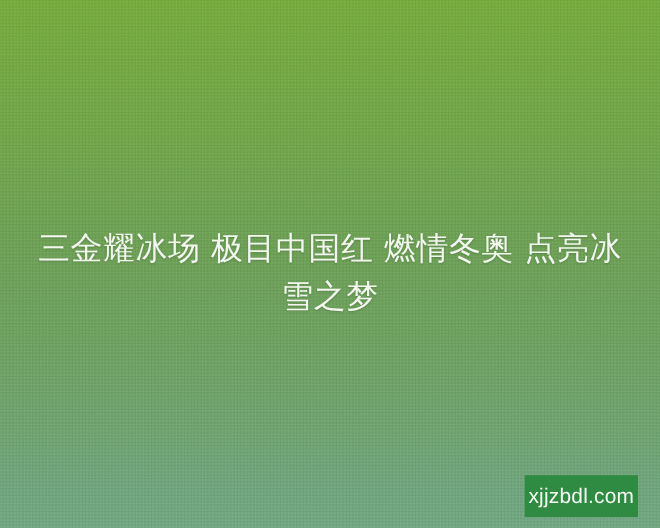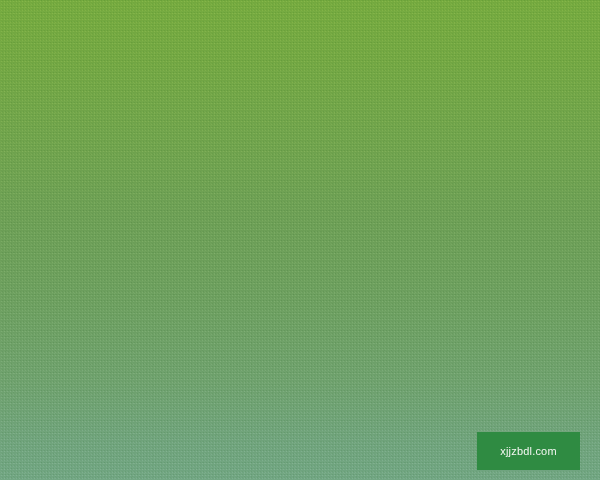--- a/index.html
+++ b/index.html
@@ -81,32 +81,33 @@
     width: 103px;
     height: 38px;
     background: #2f8b42;
     display: flex;
     align-items: center;
     justify-content: center;
   }
   .watermark-label {
     color: #f4f7f2;
     font-family: "Liberation Sans", sans-serif;
-    font-size: 11px;
+    font-size: 19px;
     font-weight: 400;
     letter-spacing: 0.2px;
     line-height: 1;
   }
 </style>
 </head>
 <body>
 
 <div class="canvas">
 
   <div class="grain"></div>
   <div class="grain2"></div>
 
+  <p class="headline">三金耀冰场 极目中国红 燃情冬奥 点亮冰雪之梦</p>
 
   <div class="watermark">
     <span class="watermark-label">xjjzbdl.com</span>
   </div>
 
 </div>
 
 </body></html>

